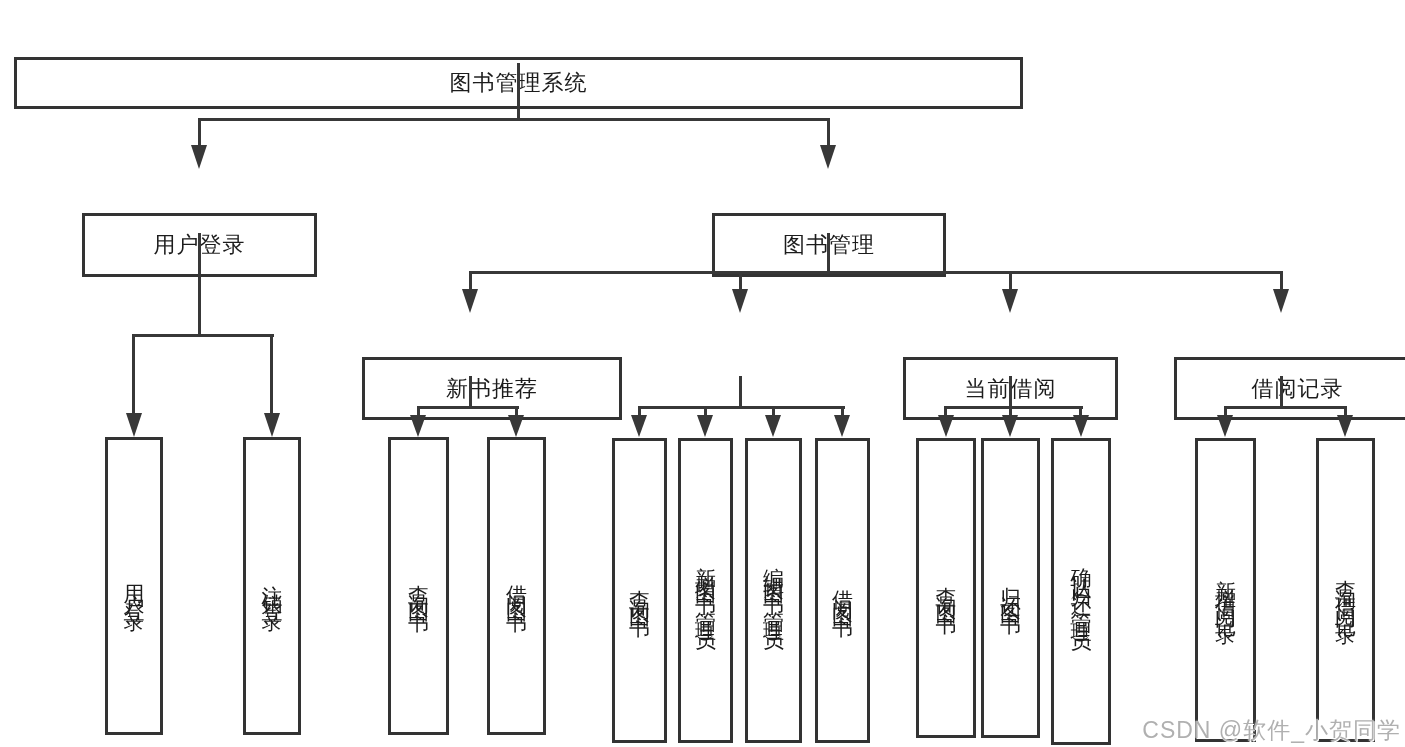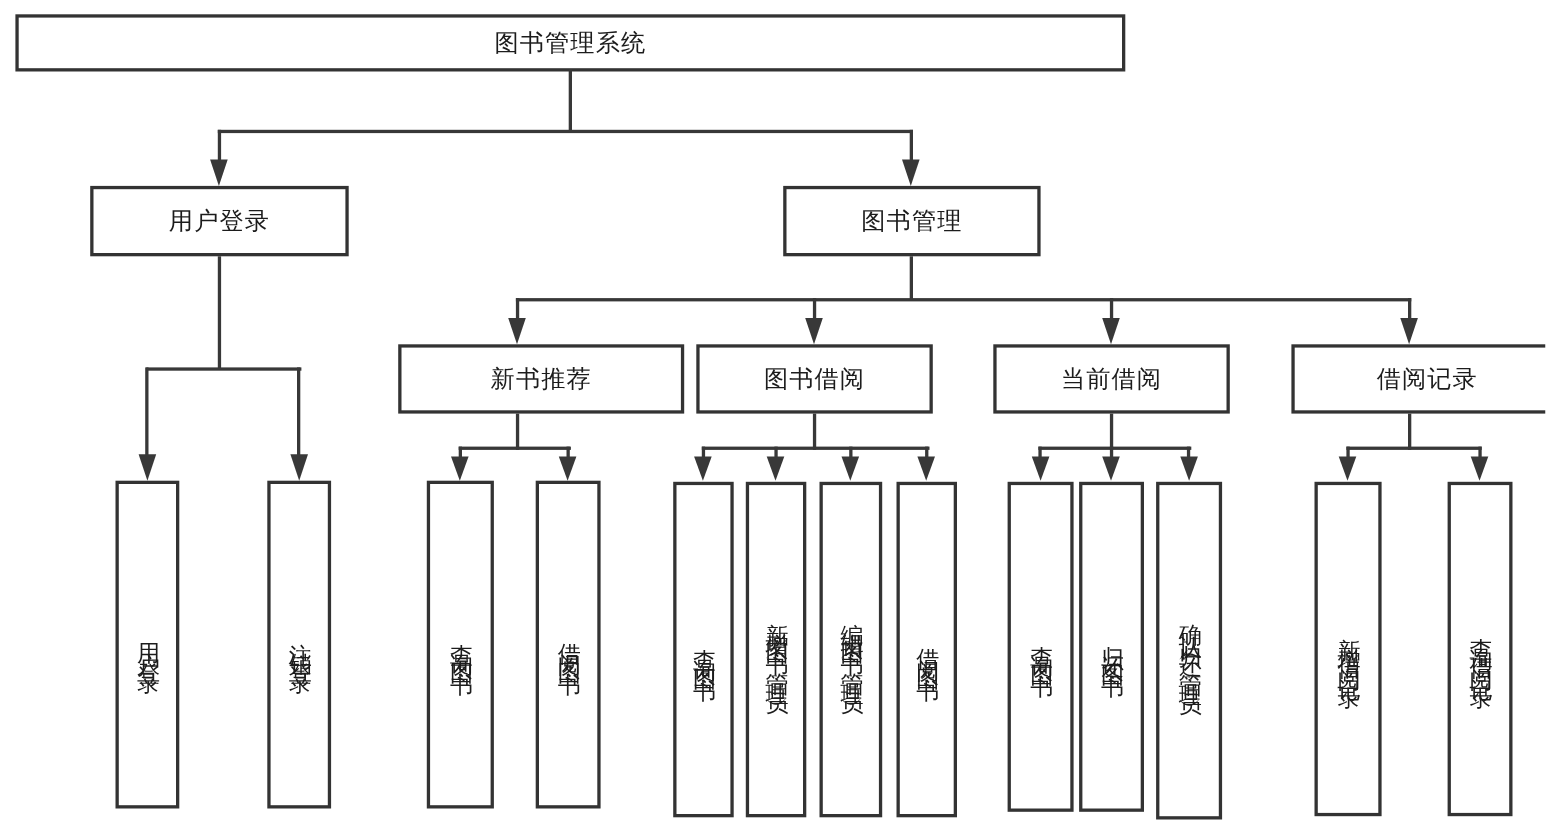--- a/index.html
+++ b/index.html
@@ -4,21 +4,21 @@
 <style>
   html,body{margin:0;padding:0;background:#fff;}
   #canvas{
     position:relative;width:1405px;height:747px;background:#fff;overflow:hidden;
     font-family:"Liberation Sans","DejaVu Sans",sans-serif;color:#1c1c1c;
   }
   .box{
     position:absolute;box-sizing:border-box;background:#fff;border:3px solid #333;
     display:flex;align-items:center;justify-content:center;text-align:center;
   }
-  .hbox{font-size:22px;letter-spacing:1px;}
+  .hbox{font-size:22px;letter-spacing:1px;margin-top:44px;}
   .vbox{
     font-size:21px;
     writing-mode:vertical-rl;text-orientation:mixed;letter-spacing:9px;
   }
   .ln{position:absolute;background:#383838;}
   .ar{
     position:absolute;width:0;height:0;
     border-left:8px solid transparent;border-right:8px solid transparent;
     border-top:24px solid #383838;
   }
@@ -33,21 +33,20 @@
 <body>
 
 <div id="canvas">
 
   <div class="box hbox" style="left:14px;top:13px;width:1009px;height:52px">图书管理系统</div>
 
   <div class="box hbox" style="left:82px;top:169px;width:235px;height:64px">用户登录</div>
   <div class="box hbox" style="left:712px;top:169px;width:234px;height:64px">图书管理</div>
 
   <div class="box hbox" style="left:362px;top:313px;width:260px;height:63px">新书推荐</div>
-  <div class="box hbox" style="left:633px;top:313px;width:215px;height:63px">图书借阅</div>
   <div class="box hbox" style="left:903px;top:313px;width:215px;height:63px">当前借阅</div>
   <div class="box hbox" style="left:1174px;top:313px;width:247px;height:63px">借阅记录</div>
 
   <div class="box vbox" style="left:105px;top:437px;width:58px;height:298px">用户登录</div>
   <div class="box vbox" style="left:243px;top:437px;width:58px;height:298px">注销登录</div>
 
   <div class="box vbox" style="left:388px;top:437px;width:61px;height:298px">查询图书</div>
   <div class="box vbox" style="left:487px;top:437px;width:59px;height:298px">借阅图书</div>
 
   <div class="box vbox" style="left:612px;top:438px;width:55px;height:305px">查询图书</div>
@@ -116,13 +115,14 @@
   <i class="ln" style="left:1009px;top:406px;width:3px;height:11px"></i>
   <i class="ar arl" style="left:1002px;top:415px"></i>
   <i class="ln" style="left:1079px;top:406px;width:3px;height:11px"></i>
   <i class="ar arl" style="left:1073px;top:415px"></i>
 
   <i class="ln" style="left:1224px;top:406px;width:3px;height:11px"></i>
   <i class="ar arl" style="left:1217px;top:415px"></i>
   <i class="ln" style="left:1344px;top:406px;width:3px;height:11px"></i>
   <i class="ar arl" style="left:1337px;top:415px"></i>
 
+  <div id="watermark">CSDN @软件_小贺同学</div>
 </div>
 
 </body></html>

